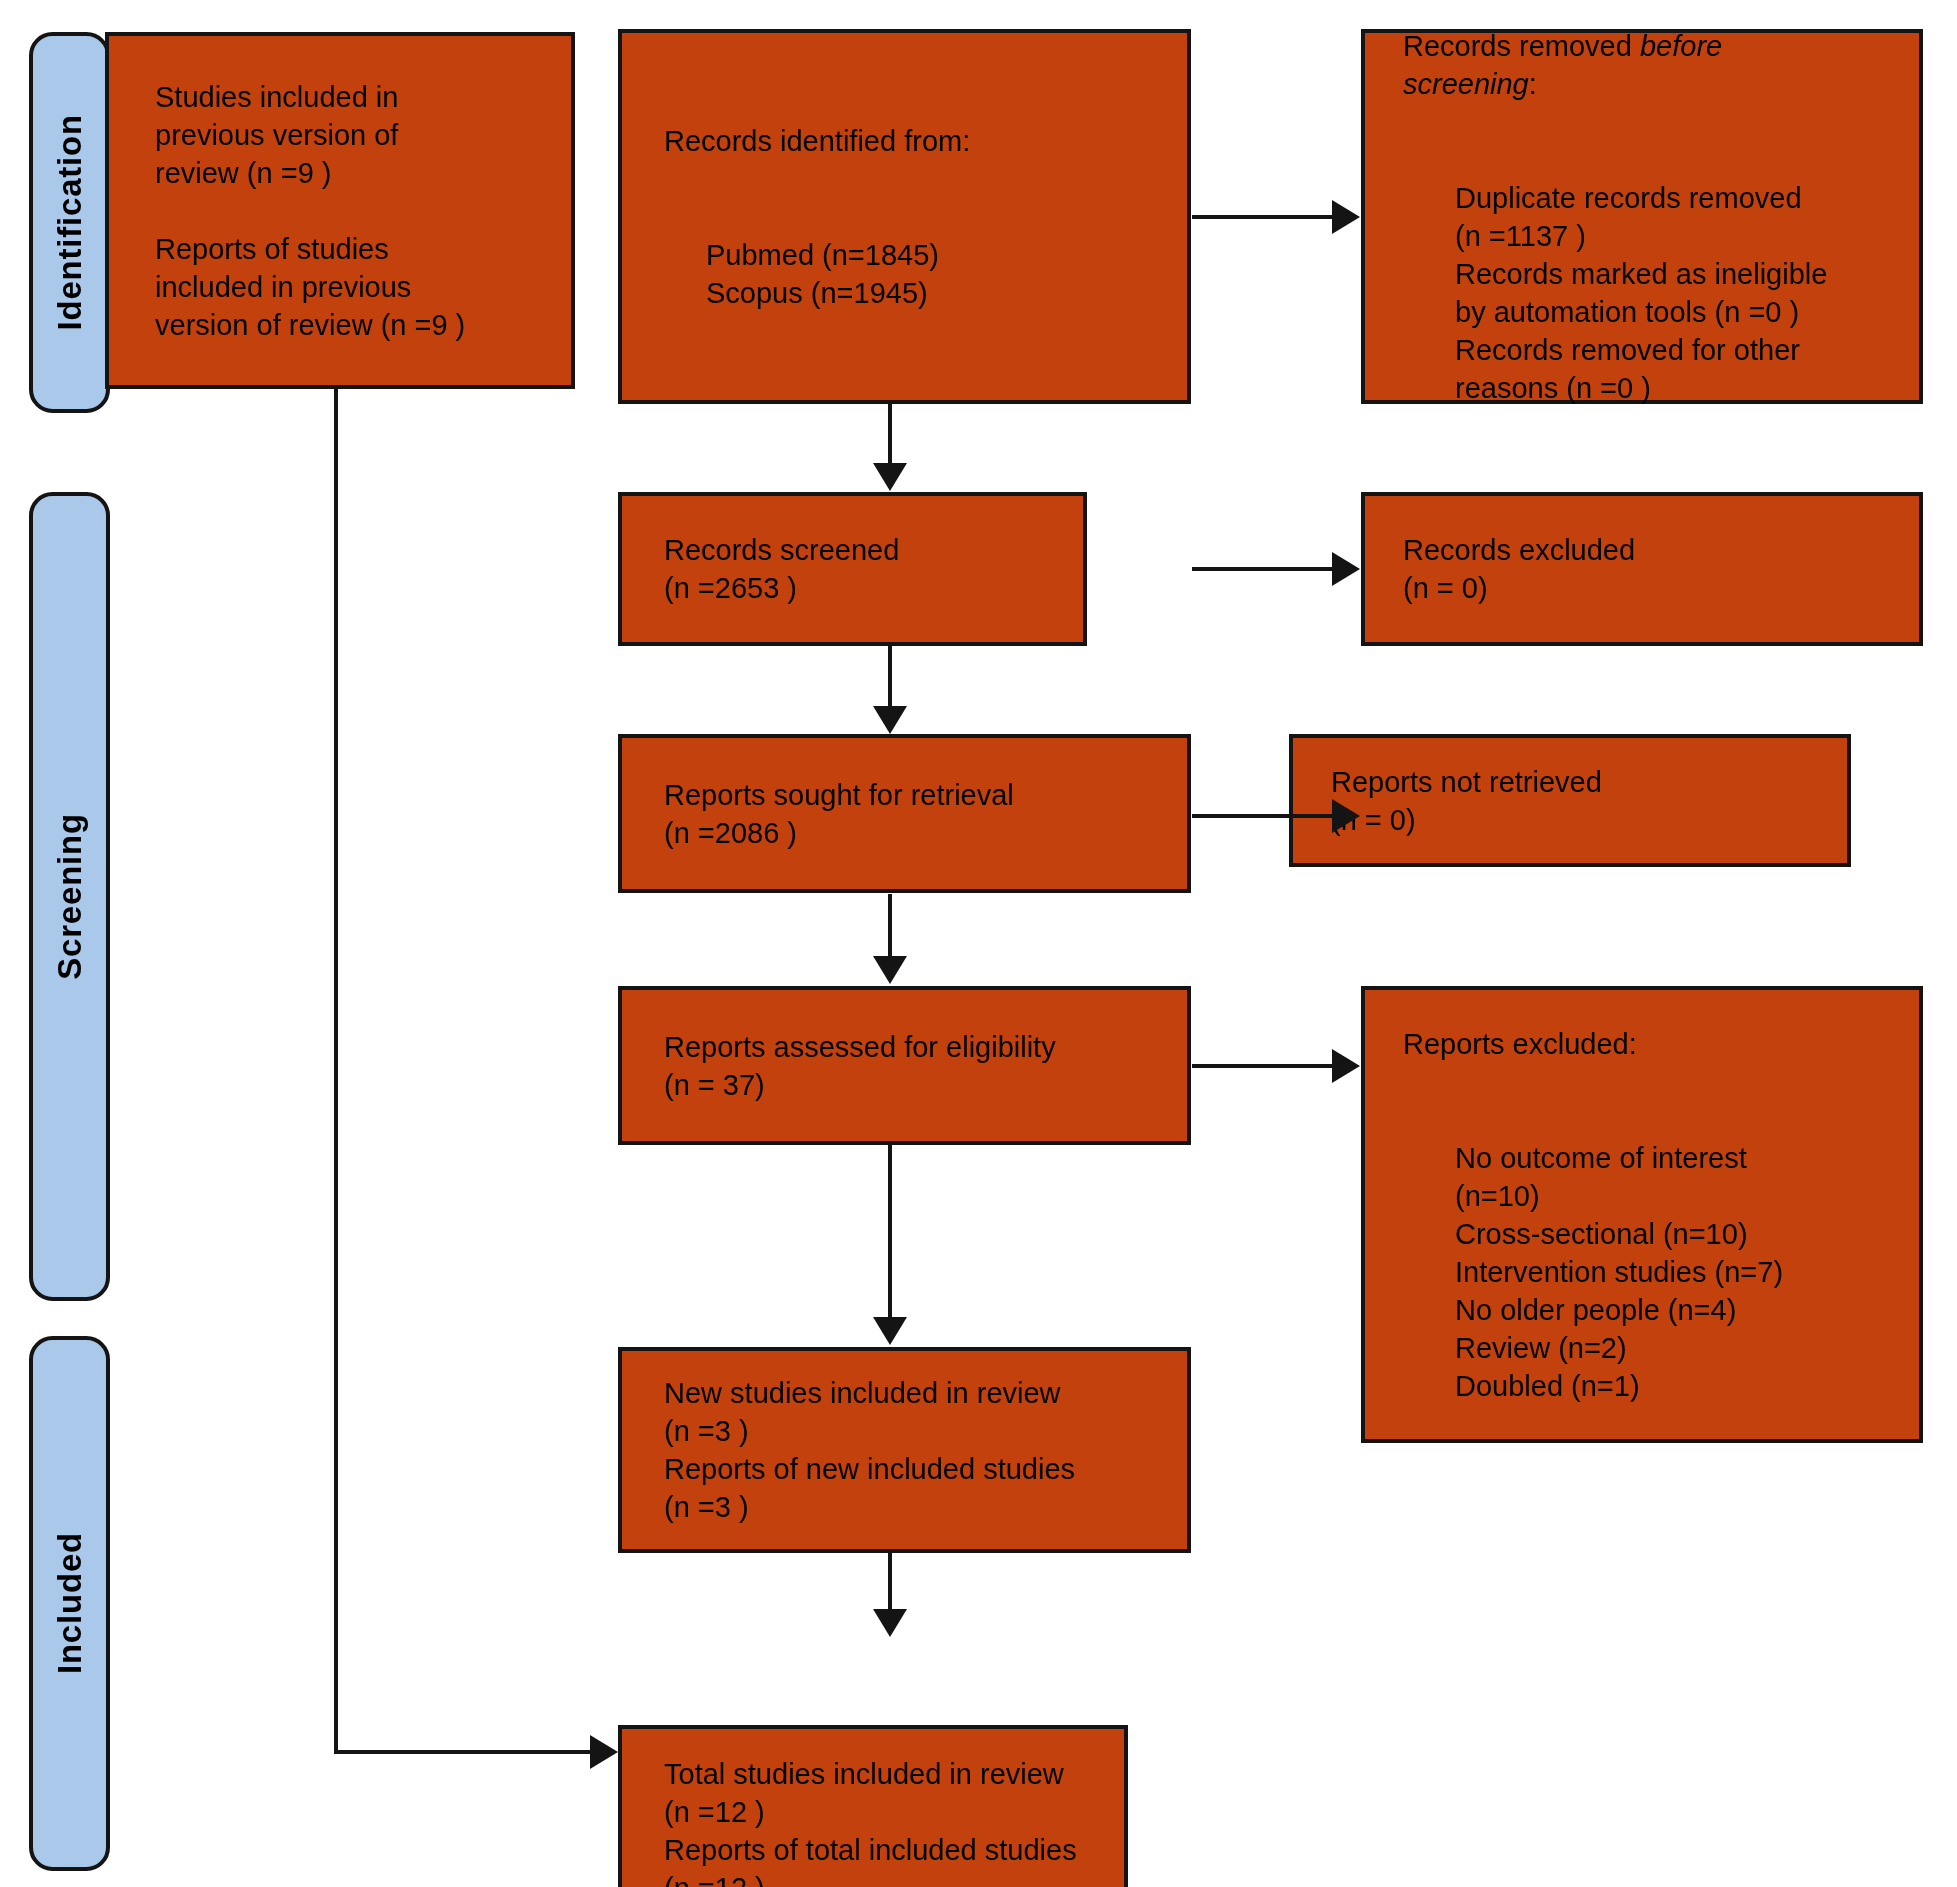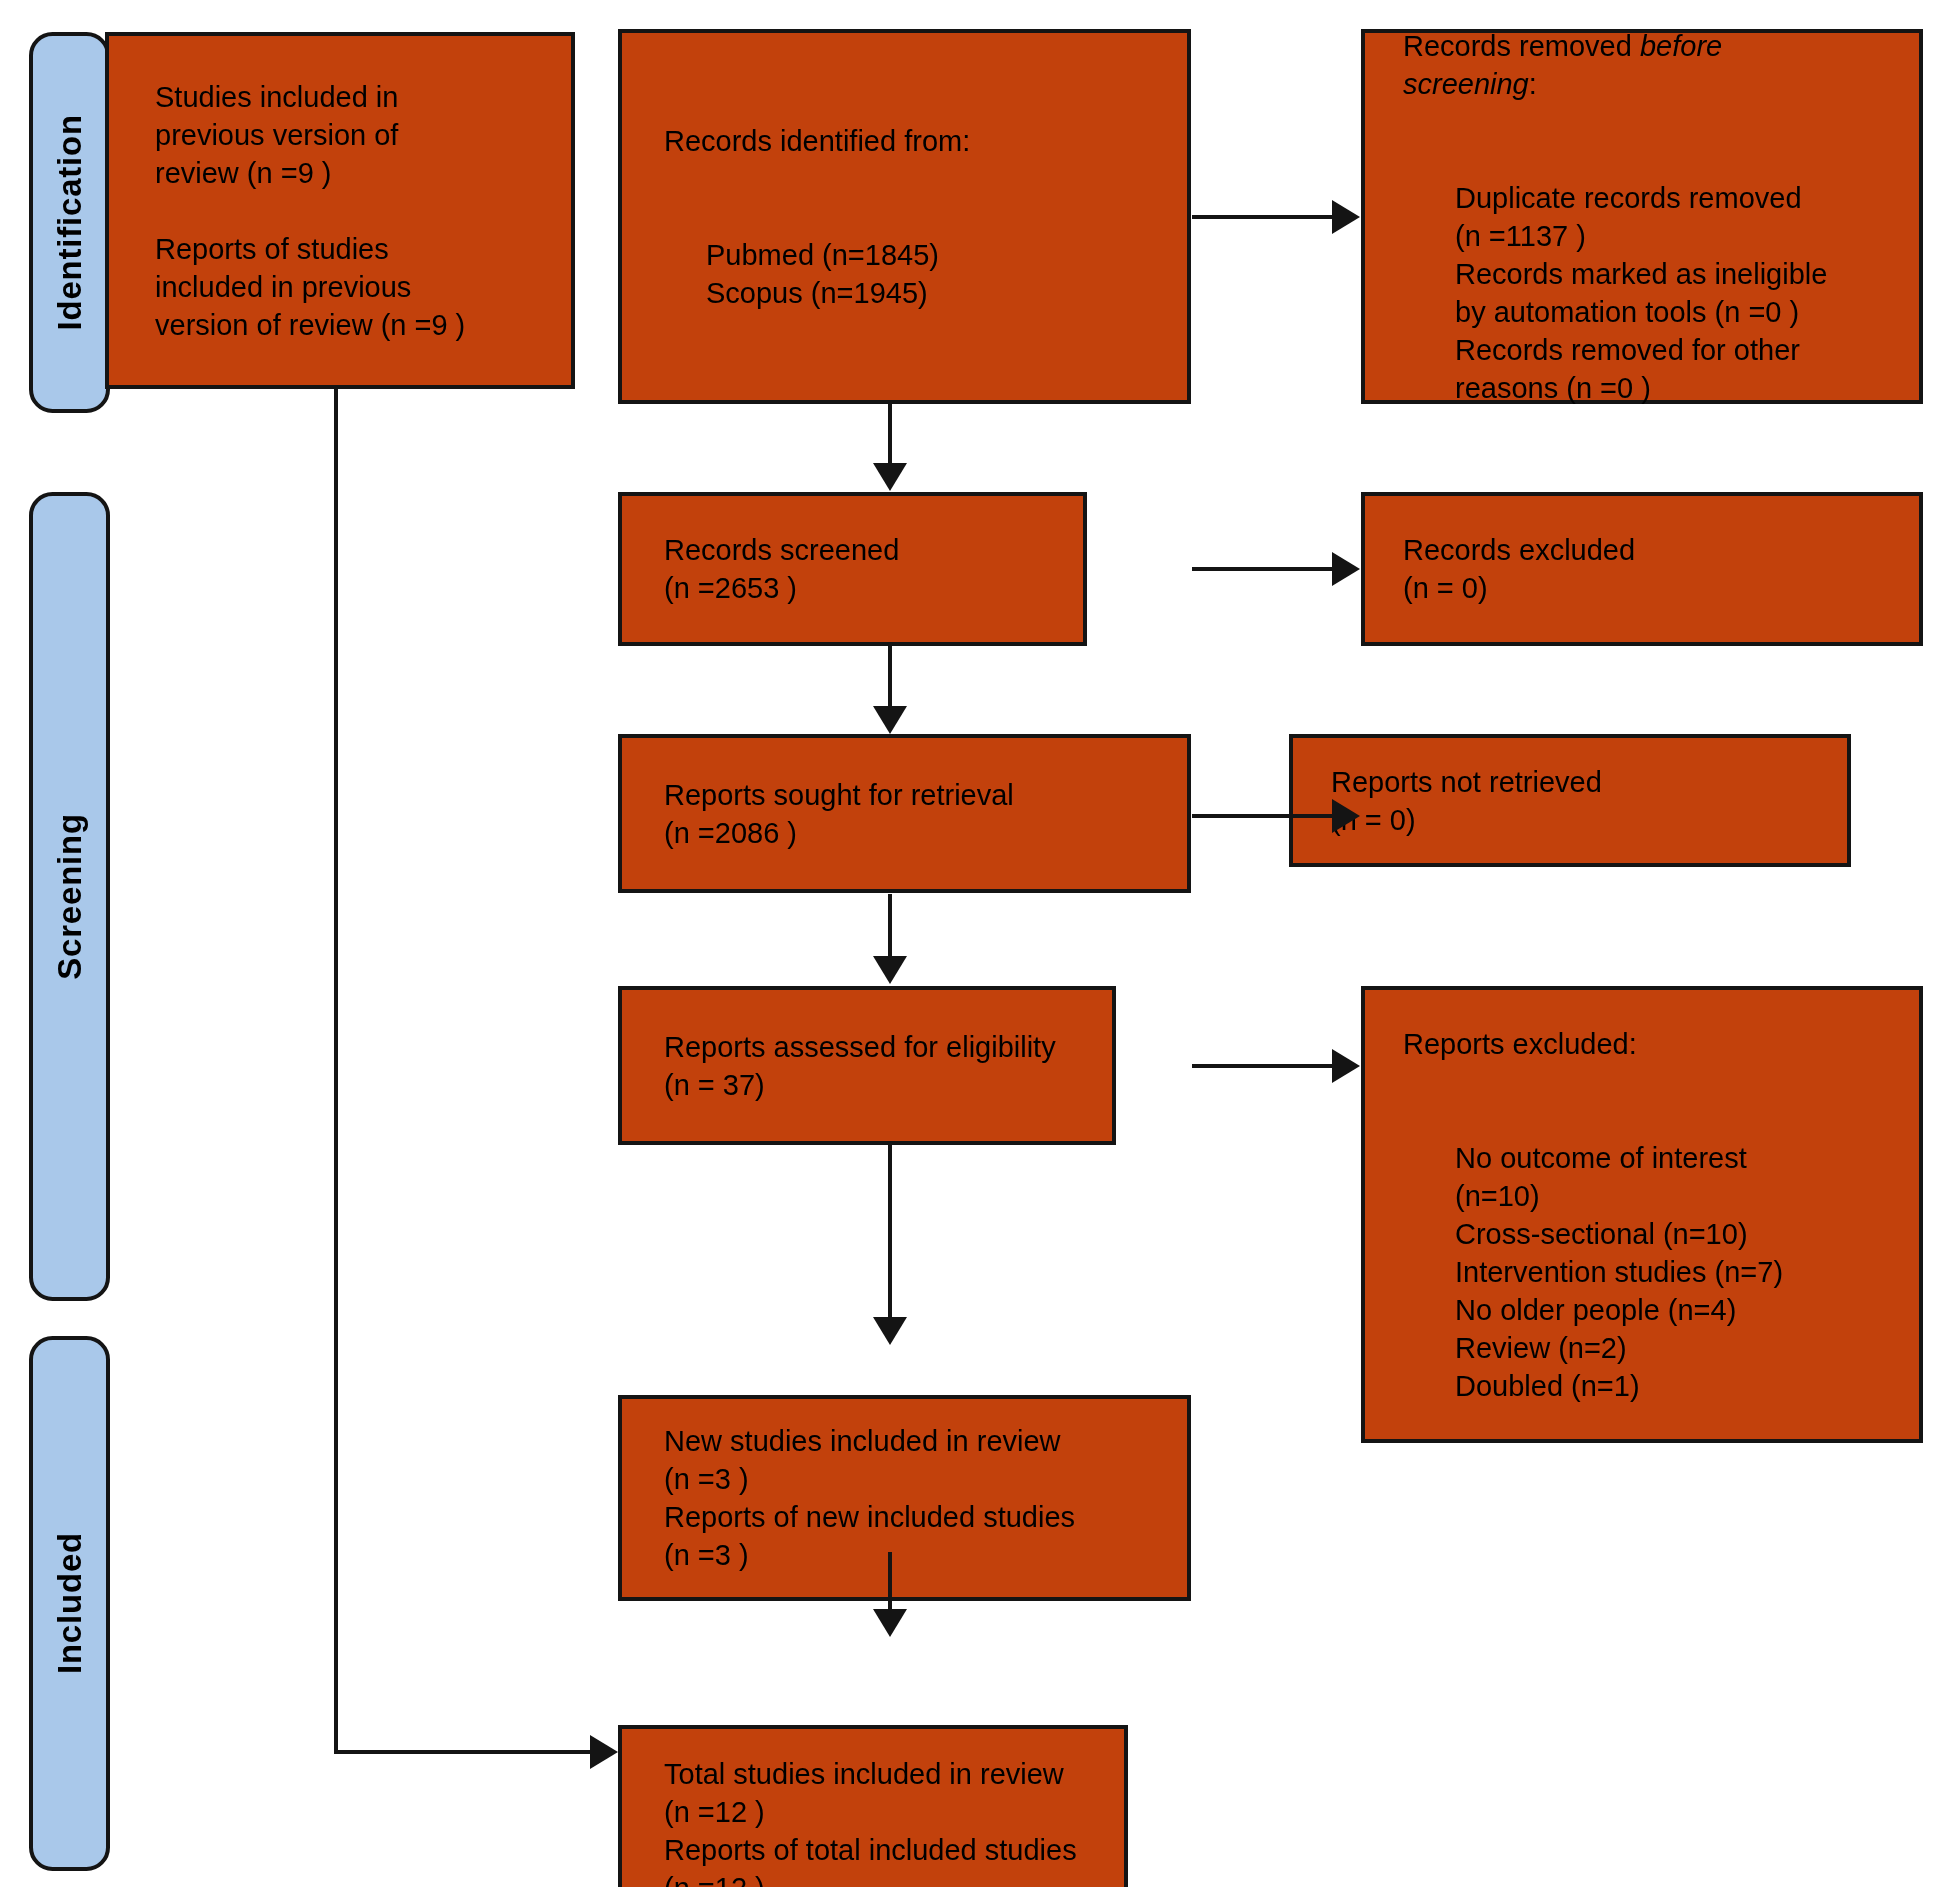--- a/index.html
+++ b/index.html
@@ -83,26 +83,26 @@
   <div class="box pad" style="left:618px;top:492px;width:469px;height:154px;">
     <div>Records screened
 (n =2653 )</div>
   </div>
 
   <div class="box pad" style="left:618px;top:734px;width:573px;height:159px;">
     <div>Reports sought for retrieval
 (n =2086 )</div>
   </div>
 
-  <div class="box pad" style="left:618px;top:986px;width:498px;height:159px;">
+  <div class="box pad" style="left:618px;top:986px;width:573px;height:159px;">
     <div>Reports assessed for eligibility
 (n = 37)</div>
   </div>
 
-  <div class="box pad" style="left:618px;top:1347px;width:573px;height:206px;margin-top:48px;">
+  <div class="box pad" style="left:618px;top:1347px;width:573px;height:206px;">
     <div>New studies included in review
 (n =3 )
 Reports of new included studies
 (n =3 )</div>
   </div>
 
   <div class="box pad" style="left:618px;top:1725px;width:510px;height:212px;">
     <div>Total studies included in review
 (n =12 )
 Reports of total included studies

